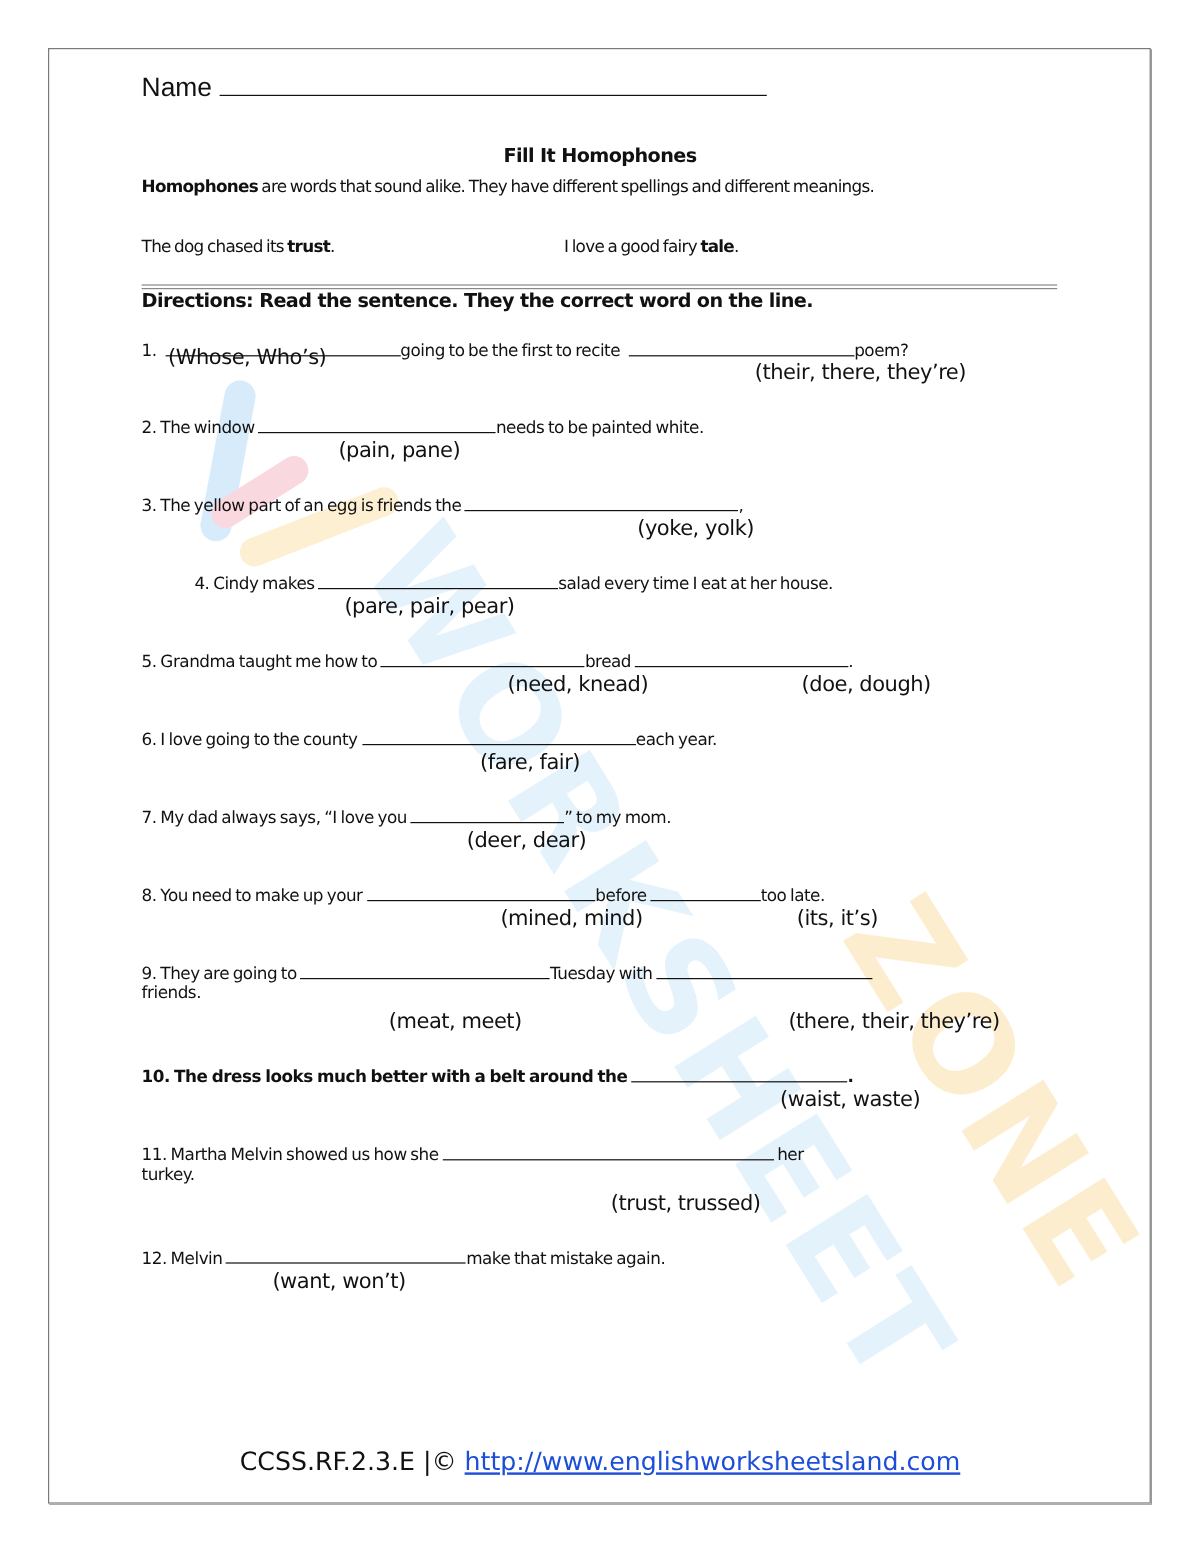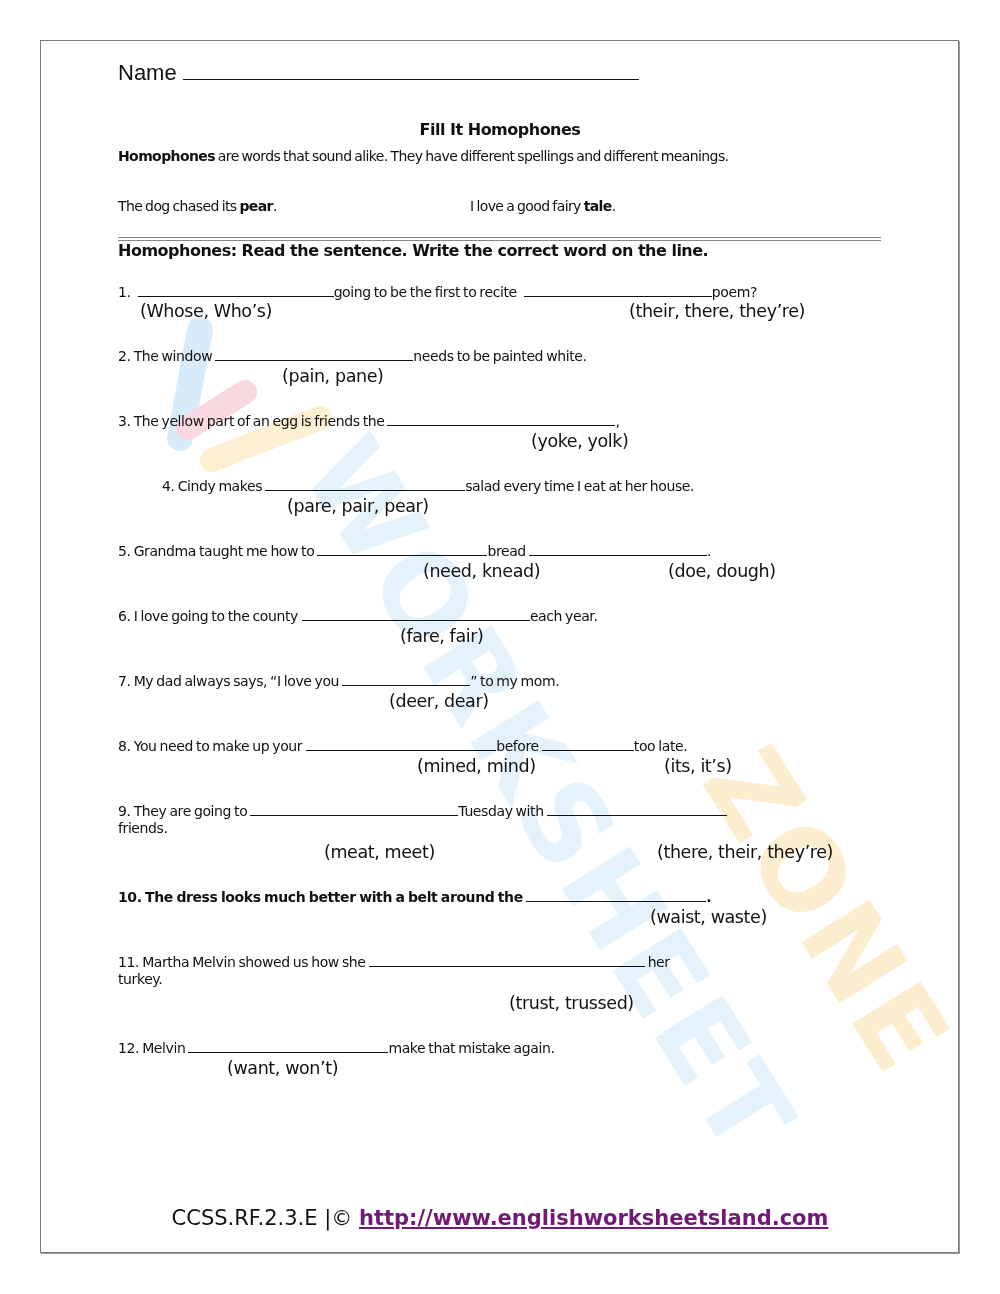--- a/index.html
+++ b/index.html
@@ -13,21 +13,21 @@
   .title { left: 0; width: 1000px; text-align: center; top: 120px; font-size: 16px; font-weight: bold; letter-spacing: -0.5px; }
   .body-text { font-size: 14px; letter-spacing: -0.6px; word-spacing: -1px; }
   .intro { left: 118px; top: 145px; width: 760px; white-space: normal; line-height: 22px; }
   .examples { top: 198px; }
   .rule { position: absolute; left: 118px; width: 763px; border-top: 1px solid #888; }
   .directions { left: 118px; top: 241px; font-size: 16px; font-weight: bold; letter-spacing: -0.5px; }
   .q { font-size: 14px; letter-spacing: -0.4px; word-spacing: -1px; }
   .blank { display: inline-block; border-bottom: 1.2px solid #111; height: 16px; vertical-align: baseline; }
   .hint { font-size: 17.5px; letter-spacing: -0.4px; }
   .footer { left: 0; width: 1000px; text-align: center; top: 1206px; font-family: "DejaVu Sans", sans-serif; font-size: 21px; }
-  .footer a { color: #701a75; text-decoration: underline; font-weight: bold; }
+  .footer a { color: #1d4ed8; text-decoration: underline; }
   .wm { position: absolute; pointer-events: none; }
 </style>
 </head>
 <body>
 
 <svg class="wm" style="left:0;top:0;" width="1000" height="1294" viewBox="0 0 1000 1294">
   <g opacity="0.55">
     <line x1="200" y1="330" x2="180" y2="438" stroke="#b8dcf8" stroke-width="26" stroke-linecap="round"></line>
     <line x1="188" y1="428" x2="245" y2="392" stroke="#f6b9c6" stroke-width="24" stroke-linecap="round"></line>
     <line x1="212" y1="460" x2="320" y2="418" stroke="#fde2ad" stroke-width="24" stroke-linecap="round"></line>
@@ -42,37 +42,37 @@
   <span>Name</span><span class="name-blank"></span>
 </div>
 
 <div class="abs title">Fill It Homophones</div>
 
 <div class="abs body-text intro">
   <b>Homophones</b><span> are words that sound alike.  They have different spellings and different meanings.</span>
 </div>
 
 <div class="abs body-text examples" style="left:118px;">
-  <span>The dog chased its </span><b>pear</b><span>.</span>
+  <span>The dog chased its </span><b>trust</b><span>.</span>
 </div>
 <div class="abs body-text examples" style="left:470px;">
   <span>I love a good fairy </span><b>tale</b><span>.</span>
 </div>
 
 <div class="rule" style="top:237px;"></div>
 <div class="rule" style="top:240px;"></div>
 
-<div class="abs directions">Homophones:  Read the sentence.  Write the correct word on the line.</div>
+<div class="abs directions">Directions:  Read the sentence.  They the correct word on the line.</div>
 
 <div class="abs q" style="left:118px;top:280px;">
   <span>1.</span>
   <span class="blank" style="width:196px;margin-left:4px;"></span><span>going to be the first to recite</span>
   <span class="blank" style="width:188px;margin-left:4px;"></span><span>poem?</span>
 </div>
-<div class="abs hint" style="left:140px;top:301px;">(Whose, Who’s)</div>
+<div class="abs hint" style="left:140px;top:288px;">(Whose, Who’s)</div>
 <div class="abs hint" style="left:629px;top:301px;">(their, there, they’re)</div>
 
 <div class="abs q" style="left:118px;top:344px;">
   <span>2.</span>
   <span>The window</span>
   <span class="blank" style="width:198px;"></span><span>needs to be painted white.</span>
 </div>
 <div class="abs hint" style="left:282px;top:366px;">(pain, pane)</div>
 
 <div class="abs q" style="left:118px;top:409px;">

